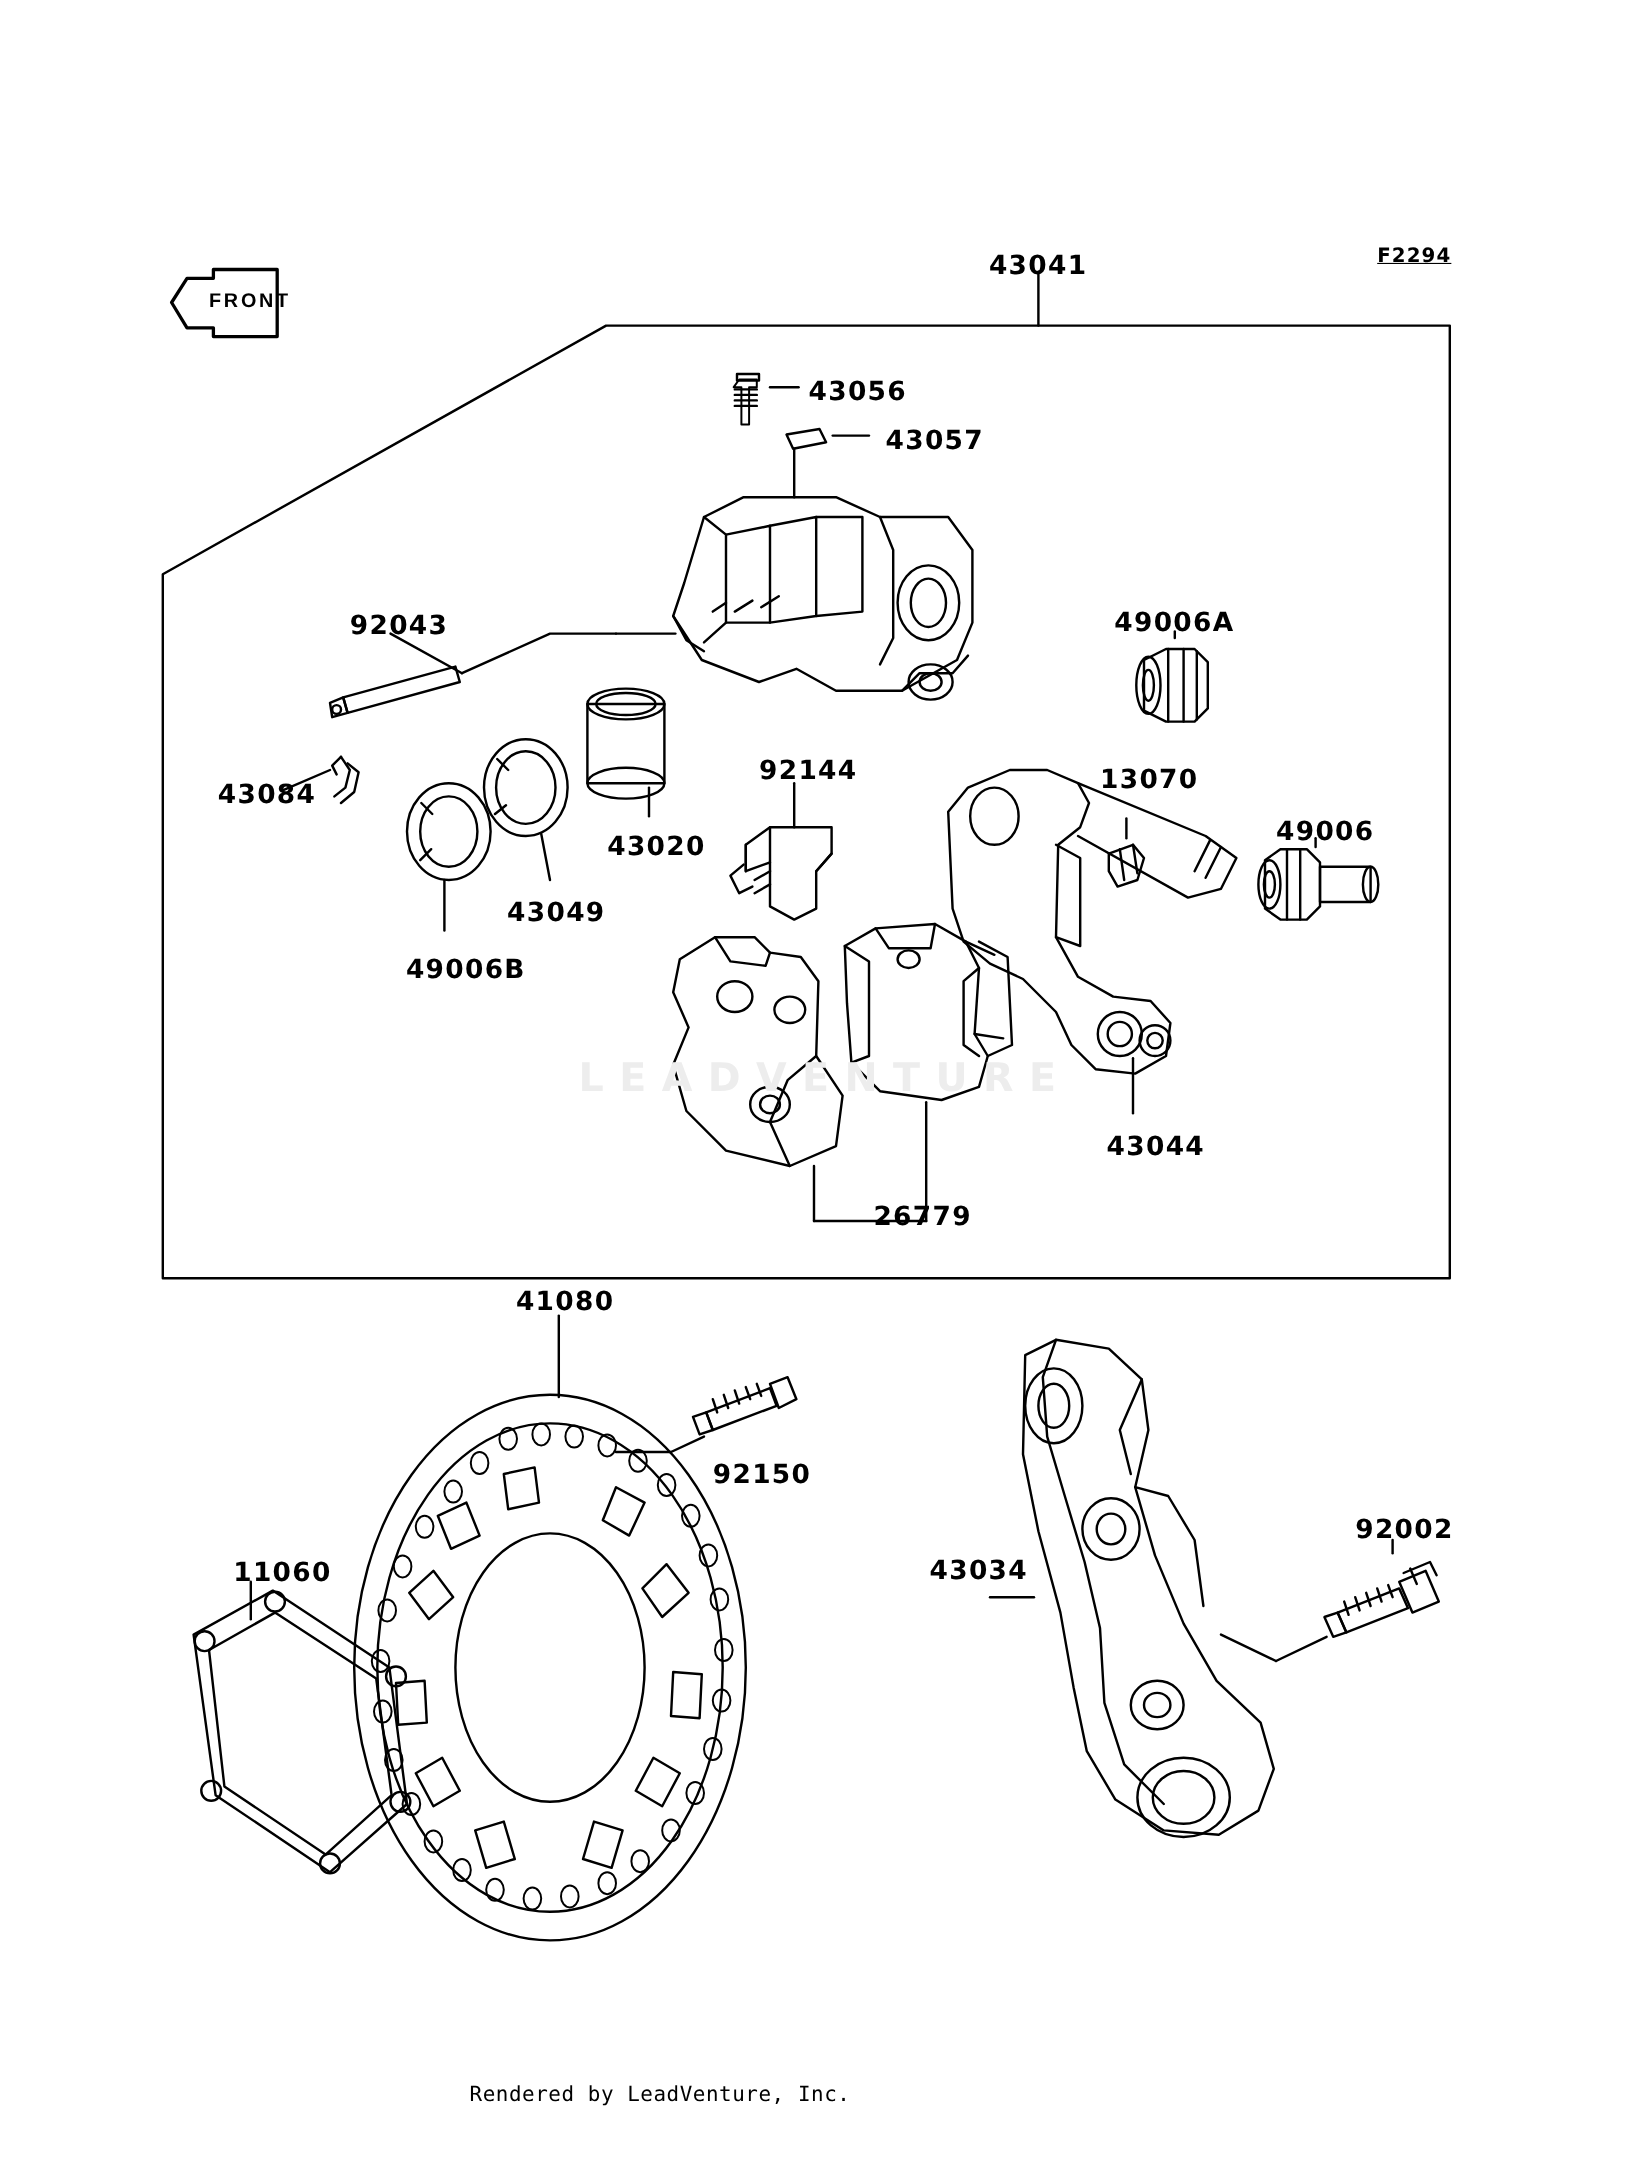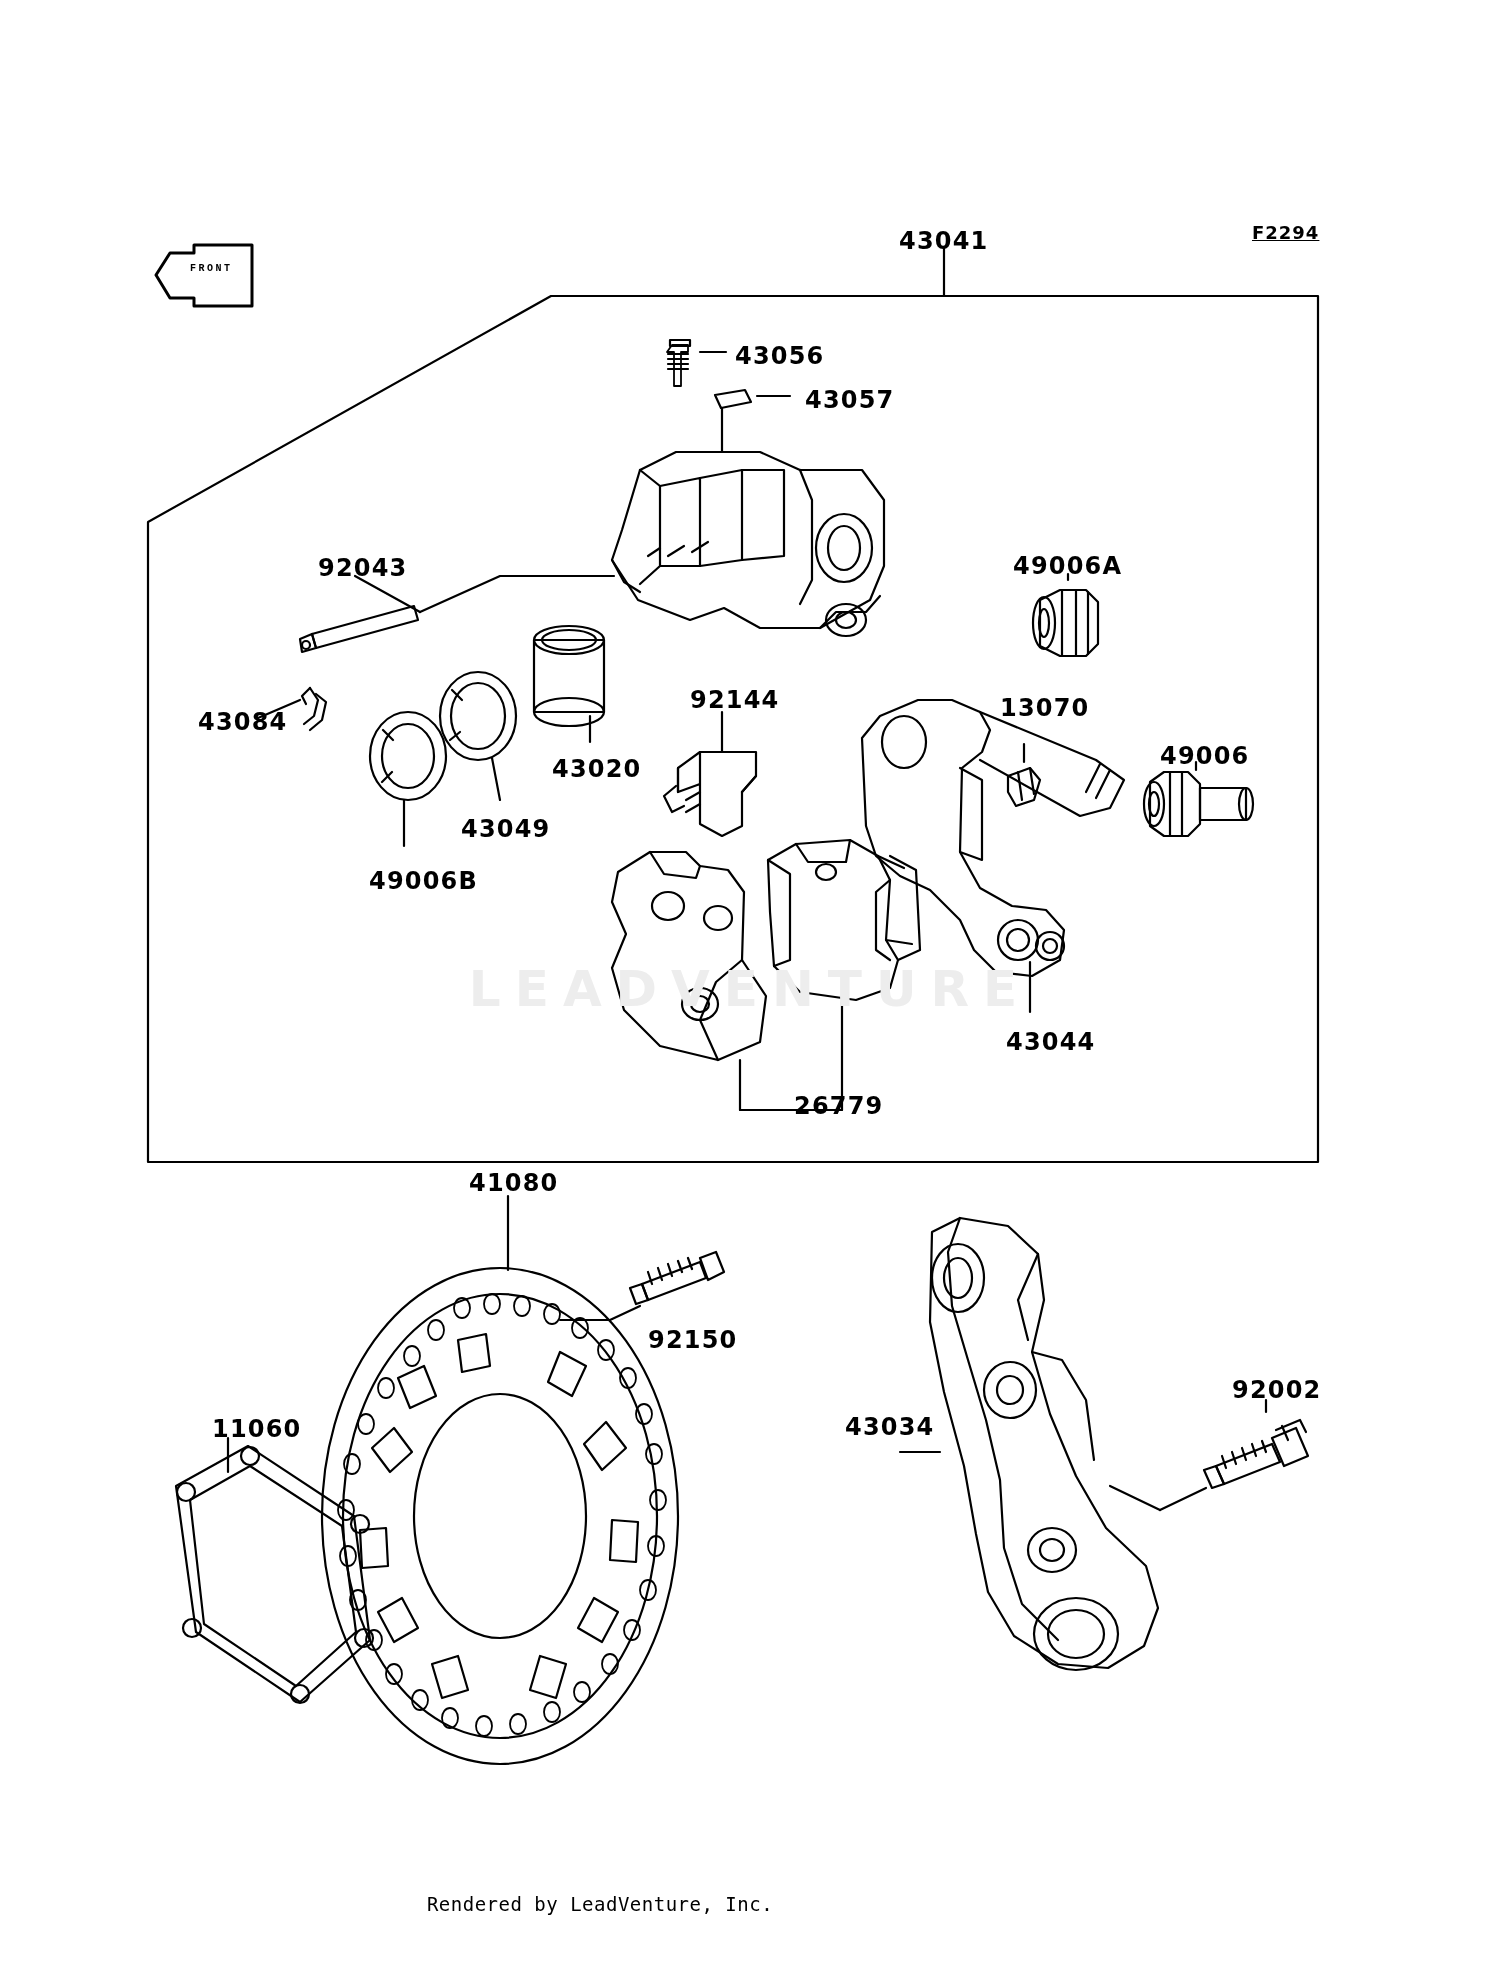--- a/index.html
+++ b/index.html
@@ -49,33 +49,33 @@
     position: absolute;
     left: 168px;
     top: 243px;
     width: 90px;
     height: 66px;
   }
   .front-badge .txt {
     position: absolute;
     left: 22px;
     top: 20px;
-    font-family: Liberation Mono, monospace;
+    font-family: Liberation Sans, sans-serif;
     font-weight: bold;
-    font-size: 10px;
+    font-size: 18px;
     letter-spacing: 2.5px;
   }
   .watermark {
     position: absolute;
     left: 0;
     top: 960px;
     width: 1500px;
     text-align: center;
     font-family: "DejaVu Sans", sans-serif;
-    font-size: 50px;
+    font-size: 36px;
     letter-spacing: 14px;
     font-weight: bold;
     color: #ededed;
     pointer-events: none;
     user-select: none;
   }
   .footer {
     position: absolute;
     left: 0;
     top: 1893px;

